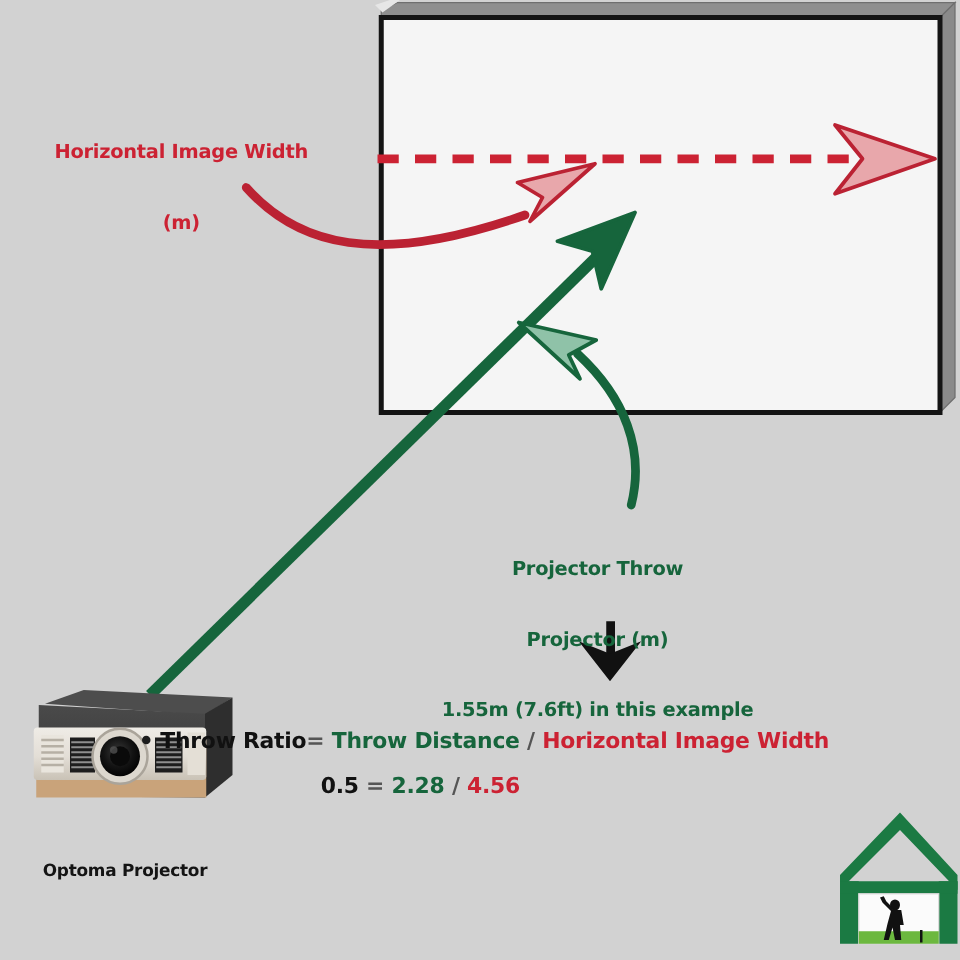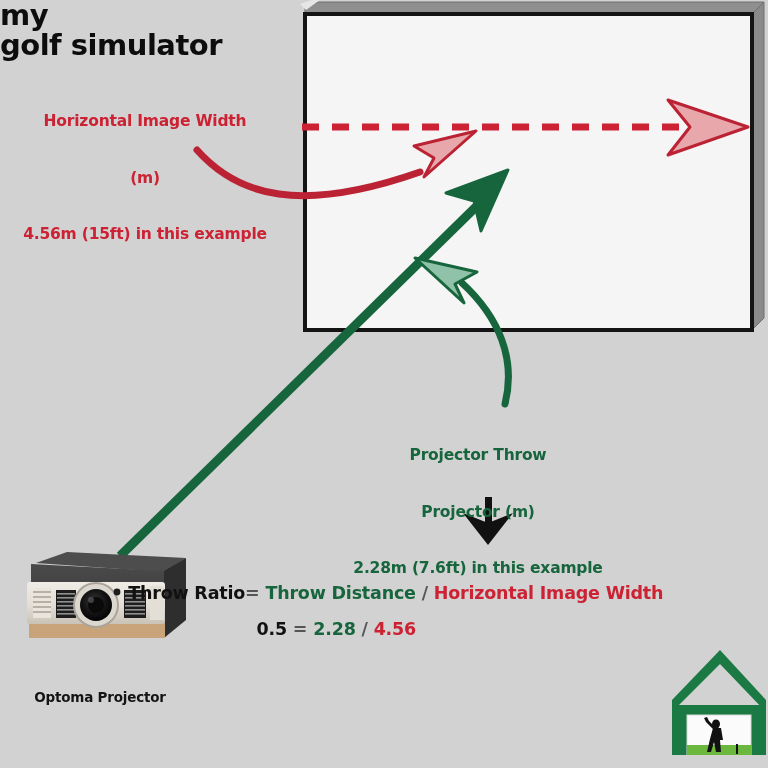--- a/index.html
+++ b/index.html
@@ -237,40 +237,35 @@
         <path d="M 713 729 L 706 722 L 704 718 L 707 717 L 709 721 L 715 727 Z"></path>
       </g>
 
       <rect x="736" y="744" width="2" height="10" fill="#111111"></rect>
     </g>
   </svg>
 
   <div class="txt" id="red-annotation">
     <div>Horizontal Image Width</div>
     <div>(m)</div>
-    <div class="l3">4.56m (15ft) in this example</div>
   </div>
 
   <div class="txt" id="green-annotation">
     <div>Projector Throw</div>
     <div>Projector (m)</div>
-    <div>2.28m (7.6ft) in this example</div>
+    <div>1.55m (7.6ft) in this example</div>
   </div>
 
   <div class="txt" id="formula-line1">
     <span class="c-dark">Throw Ratio</span><span class="c-eq">=</span> <span class="c-green">Throw Distance</span> <span class="c-slash">/</span> <span class="c-red">Horizontal Image Width</span>
   </div>
 
   <div class="txt" id="formula-line2">
     <span class="c-dark">0.5</span> <span class="c-eq">=</span> <span class="c-green">2.28</span> <span class="c-slash">/</span> <span class="c-red">4.56</span>
   </div>
 
   <div class="txt" id="projector-caption">
     <div>Optoma Projector</div>
     
   </div>
 
-  <div id="logo-wordmark">
-    <span class="l1">my</span>
-    <span class="l2">golf simulator</span>
-  </div>
 
 </div>
 
 </body></html>

